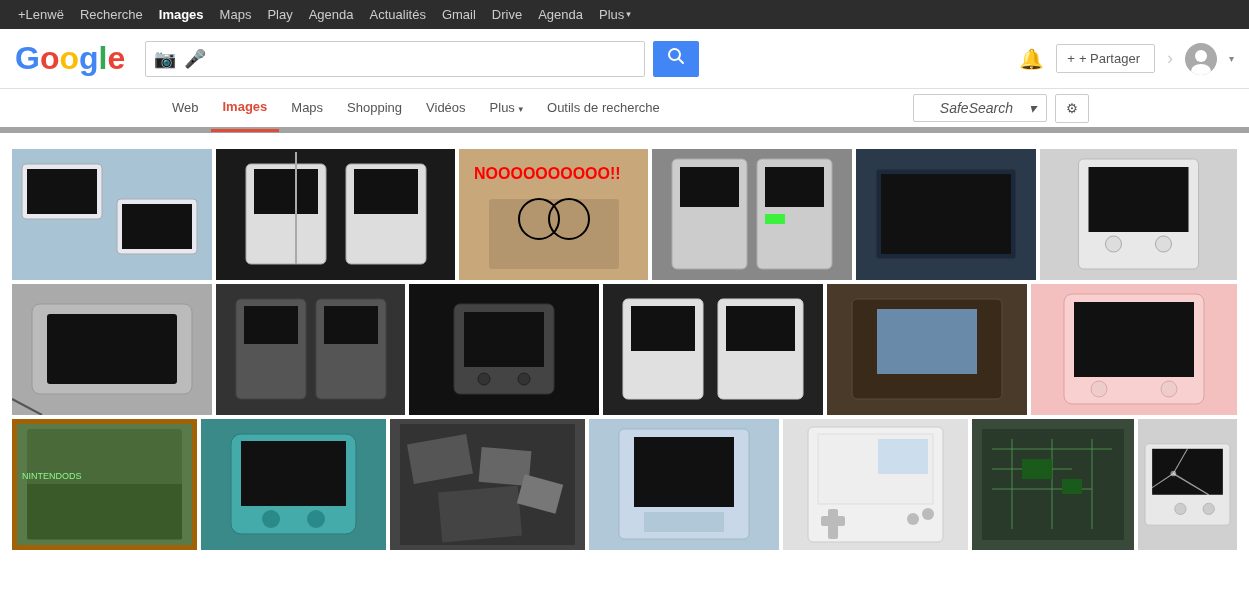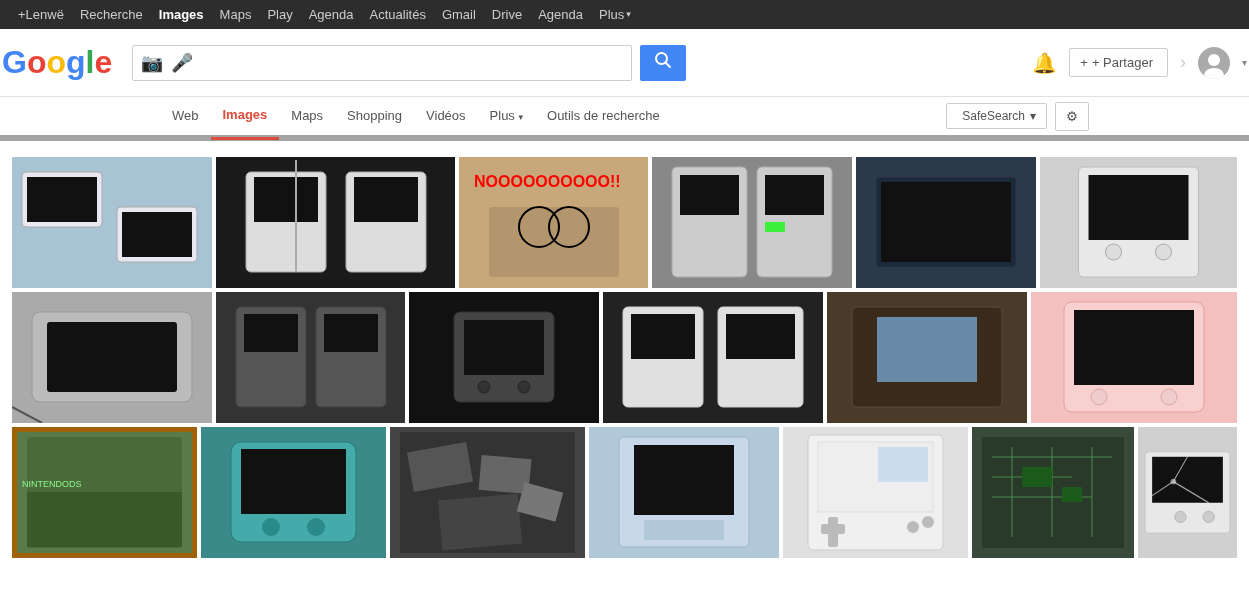--- a/index.html
+++ b/index.html
@@ -21,22 +21,22 @@
       padding: 0 8px;
       line-height: 29px;
       font-size: 13px;
     }
     #topbar a.active { color: #fff; font-weight: bold; }
 
     
     #header {
       display: flex;
       align-items: center;
-      padding: 8px 2px;
-      height: 68px;
+      padding: 8px 15px;
+      height: 60px;
       border-bottom: 1px solid #e0e0e0;
     }
     #logo {
       font-size: 32px;
       font-weight: bold;
       margin-right: 20px;
       flex-shrink: 0;
     }
     #logo span.g { color: #4285f4; }
     #logo span.o1 { color: #ea4335; }
@@ -146,21 +146,21 @@
       display: flex;
       align-items: center;
       border: 1px solid #ccc;
       border-radius: 2px;
       padding: 5px 10px;
       cursor: pointer;
       font-size: 13px;
       color: #555;
       background: white;
     }
-    .safe-search-btn span { margin-left: 5px; font-size: 12px; }
+    .safe-search-btn span { margin-left: 16px; font-size: 14px; font-style: italic; }
     .settings-btn {
       border: 1px solid #ccc;
       border-radius: 2px;
       padding: 6px 10px;
       cursor: pointer;
       background: white;
       color: #555;
     }
 
     

